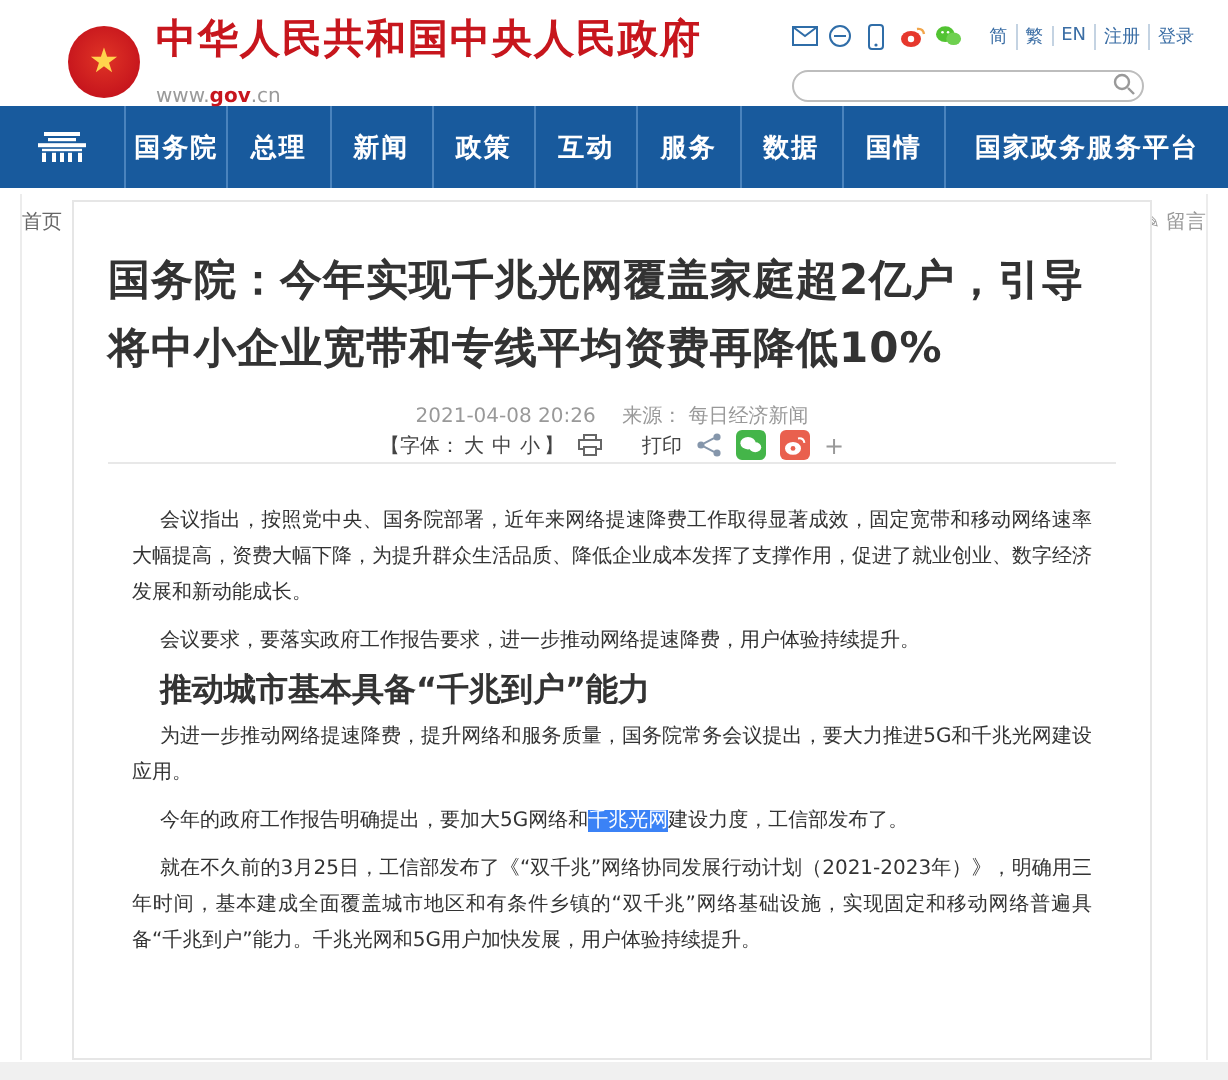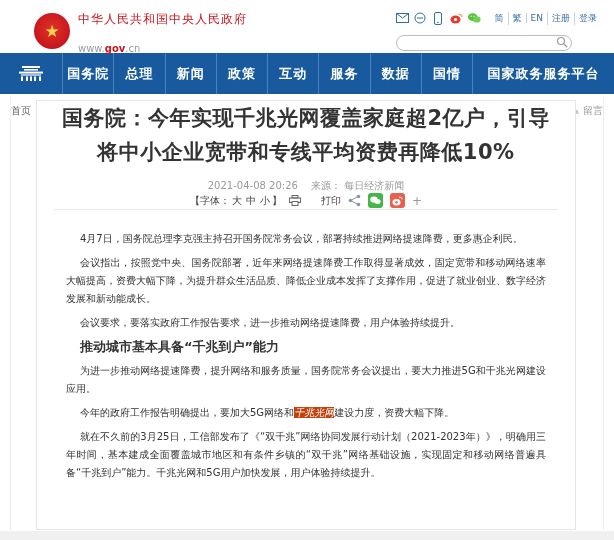--- a/index.html
+++ b/index.html
@@ -14,21 +14,21 @@
   
   .header { position: relative; height: 53px; background:#fff; }
   .logo { position: absolute; left: 34px; top: 8px; display: flex; align-items: center; }
   .emblem {
     width: 36px; height: 36px; border-radius: 50%;
     background: radial-gradient(circle at 50% 45%, #e03426 0%, #c7161d 70%);
     display: flex; align-items: center; justify-content: center;
     color: #ffd34d; font-size: 17px; line-height: 1;
   }
   .site-text { margin-left: 8px; }
-  .site-title { color:#c7161d; font-size: 12px; font-weight: normal; letter-spacing: 1px; line-height: 22px; }
+  .site-title { color:#c7161d; font-size: 20px; font-weight: bold; letter-spacing: 1px; line-height: 22px; }
   .site-url { font-size: 10px; color:#9a9a9a; margin-top: 13px; }
   .site-url .gov { color:#c7161d; font-weight: bold; }
   .top-tools { position: absolute; right: 13px; top: 11px; }
   .icon-row { display: flex; align-items: center; justify-content: flex-end; gap: 5px; height: 14px; }
   .mini-icon { display:inline-flex; width: 13px; height: 13px; align-items:center; justify-content:center; cursor:pointer; }
   .lang-links { display:flex; align-items:center; margin-left: 5px; font-size: 9px; color:#3b6ea5; }
   .lang-links span { padding: 0 4px; cursor: pointer; }
   .lang-links span + span { border-left: 1px solid #c4d3e2; }
   .search-wrap { position: relative; margin-top: 6px; width: 176px; height: 16px; }
   .search-input {
@@ -57,43 +57,43 @@
   
   .edge { position:absolute; top: 97px; bottom: 10px; width: 0; border-left: 1px solid #ececec; }
   .edge-l { left: 10px; } .edge-r { right: 10px; }
   .footer-strip { position:absolute; left:0; right:0; bottom:0; height: 9px; background:#f0f0f0; }
   
   .card {
     position: absolute; left: 36px; top: 100px; width: 540px; height: 430px;
     background: #fff; border: 1px solid #e6e6e6; padding: 0 17px; overflow: hidden;
   }
   .art-title {
-    text-align: center;
+    margin-top: 22px; text-align: left;
     font-size: 21px; font-weight: bold; color: #333; line-height: 34px; letter-spacing: 0.5px;
   }
   .meta {
     display:flex; justify-content: space-between; align-items: center;
     margin: 10px 2px 0; height: 20px; font-size: 10px; color:#999;flex-direction:column;
   }
   .meta-left .src-label { margin-left: 10px; }
   .meta-right { display:flex; align-items:center; gap: 7px; color:#444; }
   .font-ctrl span { cursor:pointer; }
   .font-size-opt { padding: 0 2px; }
   .print-btn { display:flex; align-items:center; gap:20px; cursor:pointer; }
   .share-tile { width: 15px; height: 15px; border-radius: 3px; display:flex; align-items:center; justify-content:center; cursor:pointer; }
   .tile-wechat { background:#44b549; }
   .tile-weibo { background:#e9604e; }
   .share-more { color:#999; font-size: 12px; cursor:pointer; }
   .divider { border-top: 1px solid #e8e8e8; margin-top: 10px; }
   .body-text { margin-top: 20px; padding: 0 12px; color: #333; }
   .body-text p, .body-text h3 {
     font-size: 10px; line-height: 18px; margin: 0 0 6px; text-indent: 14px; text-align: justify;
   }
-  .body-text h3 { font-weight: bold; font-size: 13px; }
-  .hl { background: #c2410c; color: #fff; font-style: italic; }
+  .body-text h3 { font-weight: bold; font-size: 16px; }
+  .hl { background: #3b82f6; color: #fff; }
 </style>
 </head>
 <body>
 
 <div class="page">
 
   <div class="header">
     <div class="logo">
       <div class="emblem">
         <span>★</span>
@@ -247,24 +247,23 @@
               <path d="M7 1.2 Q9.8 0.8 10.2 3.4" fill="none" stroke="#fff" stroke-width="1"></path>
             </svg>
         </span>
         <span class="share-more">+</span>
       </div>
     </div>
 
     <div class="divider"></div>
 
     <div class="body-text">
-      <p>4月7日，国务院总理李克强主持召开国务院常务会议，部署持续推进网络提速降费，更多惠企利民。</p>
       <p>会议指出，按照党中央、国务院部署，近年来网络提速降费工作取得显著成效，固定宽带和移动网络速率大幅提高，资费大幅下降，为提升群众生活品质、降低企业成本发挥了支撑作用，促进了就业创业、数字经济发展和新动能成长。</p>
       <p>会议要求，要落实政府工作报告要求，进一步推动网络提速降费，用户体验持续提升。</p>
       <h3>推动城市基本具备“千兆到户”能力</h3>
       <p>为进一步推动网络提速降费，提升网络和服务质量，国务院常务会议提出，要大力推进5G和千兆光网建设应用。</p>
-      <p><span>今年的政府工作报告明确提出，要加大5G网络和</span><span class="hl">千兆光网</span><span>建设力度，资费大幅下降。</span></p>
+      <p><span>今年的政府工作报告明确提出，要加大5G网络和</span><span class="hl">千兆光网</span><span>建设力度，工信部发布了。</span></p>
       <p>就在不久前的3月25日，工信部发布了《“双千兆”网络协同发展行动计划（2021-2023年）》，明确用三年时间，基本建成全面覆盖城市地区和有条件乡镇的“双千兆”网络基础设施，实现固定和移动网络普遍具备“千兆到户”能力。千兆光网和5G用户加快发展，用户体验持续提升。</p>
     </div>
   </div>
 
   <div class="footer-strip"></div>
 </div>
 
 </body></html>

